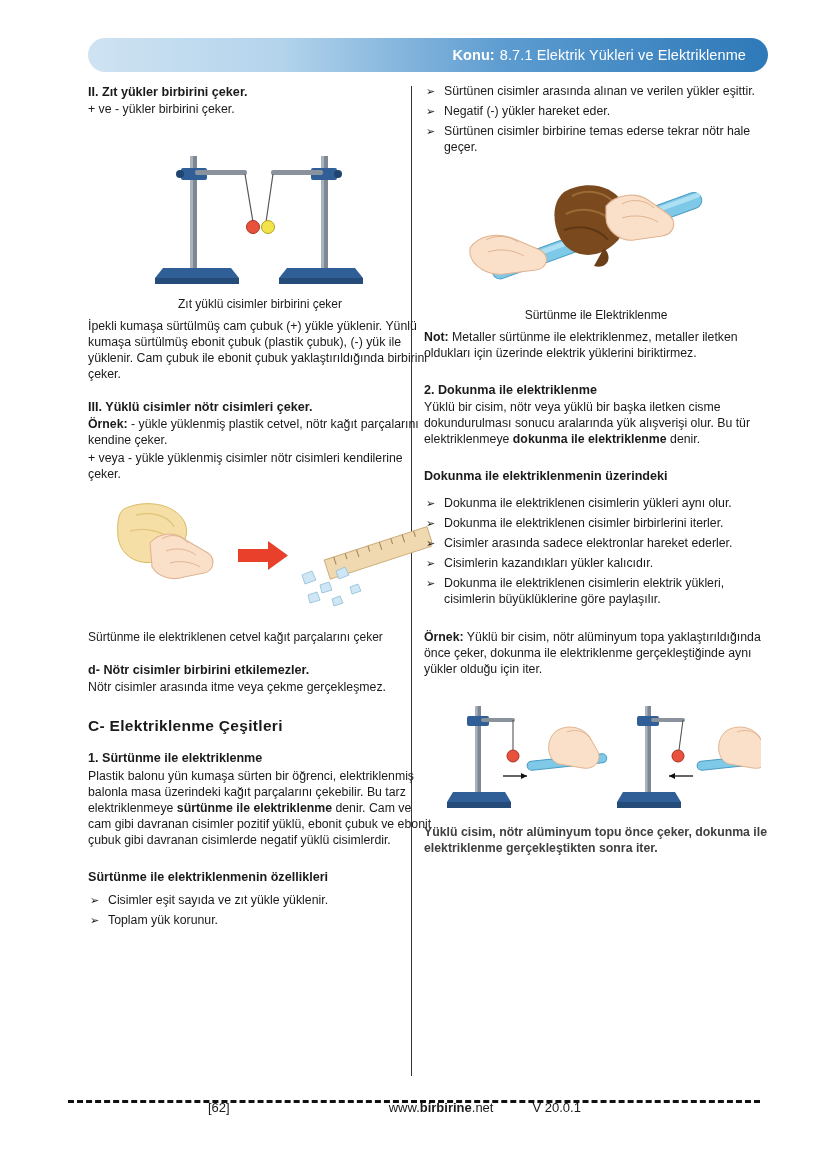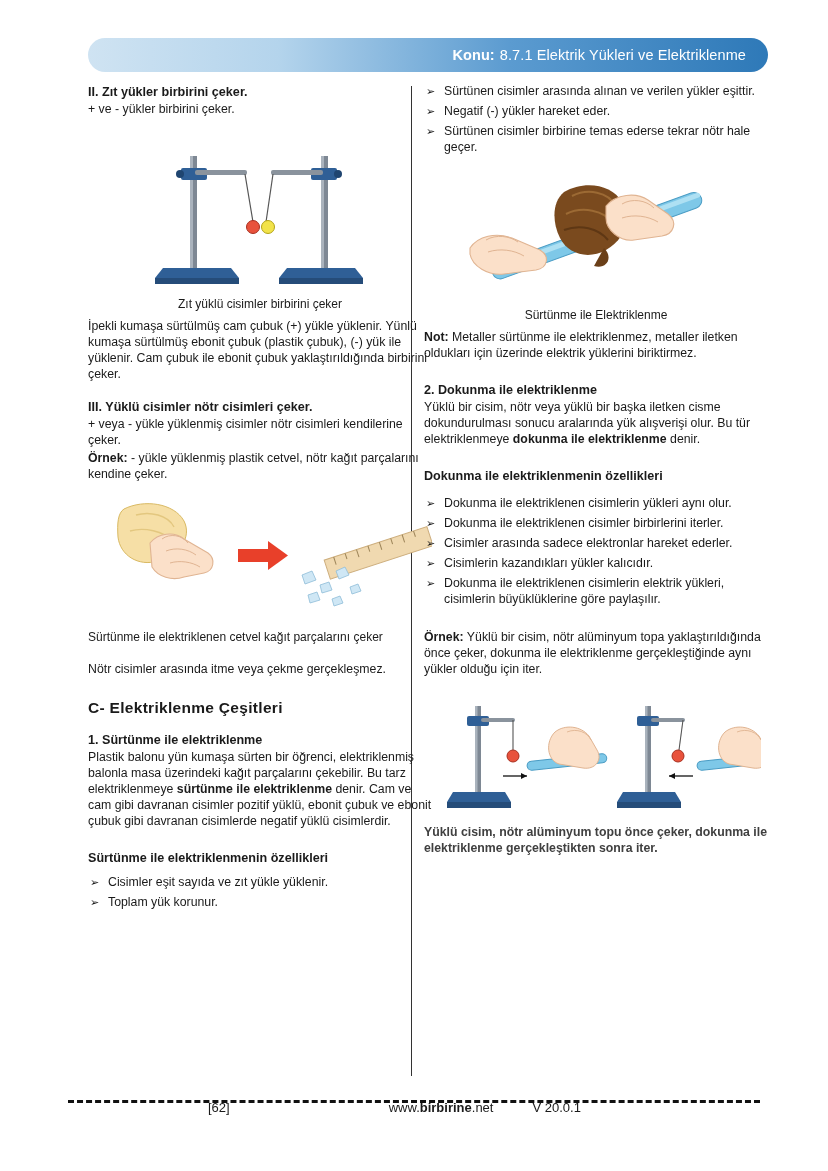--- a/index.html
+++ b/index.html
@@ -190,25 +190,25 @@
         </svg>
       </div>
 
       <div class="caption">Zıt yüklü cisimler birbirini çeker</div>
 
       <p>İpekli kumaşa sürtülmüş cam çubuk (+) yükle yüklenir. Yünlü kumaşa sürtülmüş ebonit çubuk (plastik çubuk), (-) yük ile yüklenir. Cam çubuk ile ebonit çubuk yaklaştırıldığında birbirini çeker.</p>
 
       <div class="sp14"></div>
 
       <h3 class="sub">III. Yüklü cisimler nötr cisimleri çeker.</h3>
-      <p>+ veya - yükle yüklenmiş cisimler nötr cisimleri kendilerine çeker.</p>
       <p>
         <span class="b">Örnek:</span>
         <span>- yükle yüklenmiş plastik cetvel, nötr kağıt parçalarını kendine çeker.</span>
       </p>
+      <p>+ veya - yükle yüklenmiş cisimler nötr cisimleri kendilerine çeker.</p>
 
       <div class="figure" style="margin-top:8px;">
         <svg width="344" height="128" viewBox="0 0 344 128">
 
           <path d="M36 18 C56 8, 86 12, 96 30 C104 46, 92 64, 70 70 C50 76, 32 64, 30 46 C29 32, 30 22, 36 18 Z" fill="#f6dfa6" stroke="#d9b962" stroke-width="1"></path>
           <path d="M48 24 C62 20, 80 24, 86 36" fill="none" stroke="#e3c77f" stroke-width="1.4"></path>
           <path d="M42 40 C56 36, 76 40, 84 50" fill="none" stroke="#e3c77f" stroke-width="1.4"></path>
 
           <path d="M62 52 C70 42, 86 40, 96 48 L120 62 C128 68, 126 80, 116 82 L96 86 C84 90, 70 86, 64 76 Z" fill="#fbe0c9" stroke="#e0b492" stroke-width="1.1"></path>
           <path d="M74 48 C82 42, 94 44, 100 52" fill="none" stroke="#e0b492" stroke-width="1"></path>
@@ -241,20 +241,21 @@
             <path d="M220 104 l9 -3 l3 8 l-10 3 z"></path>
             <path d="M244 108 l8 -3 l3 7 l-9 3 z"></path>
             <path d="M262 96 l8 -3 l3 7 l-9 3 z"></path>
           </g>
         </svg>
       </div>
 
       <div class="caption-left">Sürtünme ile elektriklenen cetvel kağıt parçalarını çeker</div>
 
       <div class="sp10"></div>
+      <h3 class="sub">d- Nötr cisimler birbirini etkilemezler.</h3>
       <p>Nötr cisimler arasında itme veya çekme gerçekleşmez.</p>
 
       <div class="sp18"></div>
       <h2 class="section">C- Elektriklenme Çeşitleri</h2>
 
       <div class="sp6"></div>
       <h3 class="sub">1. Sürtünme ile elektriklenme</h3>
       <p>
         <span>Plastik balonu yün kumaşa sürten bir öğrenci, elektriklenmiş balonla masa üzerindeki kağıt parçalarını çekebilir. Bu tarz elektriklenmeye </span><span class="b">sürtünme ile elektriklenme</span><span> denir. Cam ve cam gibi davranan cisimler pozitif yüklü, ebonit çubuk ve ebonit çubuk gibi davranan cisimlerde negatif yüklü cisimlerdir.</span>
       </p>
@@ -307,21 +308,21 @@
         <span>Metaller sürtünme ile elektriklenmez, metaller iletken oldukları için üzerinde elektrik yüklerini biriktirmez.</span>
       </p>
 
       <div class="sp18"></div>
       <h3 class="sub">2. Dokunma ile elektriklenme</h3>
       <p>
         <span>Yüklü bir cisim, nötr veya yüklü bir başka iletken cisme dokundurulması sonucu aralarında yük alışverişi olur. Bu tür elektriklenmeye </span><span class="b">dokunma ile elektriklenme</span><span> denir.</span>
       </p>
 
       <div class="sp18"></div>
-      <h3 class="sub">Dokunma ile elektriklenmenin özellikleri</h3>
+      <h3 class="sub">Dokunma ile elektriklenmenin üzerindeki</h3>
       <div class="sp10"></div>
       <ul class="arrows">
         <li><span class="bullet">➢</span><span>Dokunma ile elektriklenen cisimlerin yükleri aynı olur.</span></li>
         <li><span class="bullet">➢</span><span>Dokunma ile elektriklenen cisimler birbirlerini iterler.</span></li>
         <li><span class="bullet">➢</span><span>Cisimler arasında sadece elektronlar hareket ederler.</span></li>
         <li><span class="bullet">➢</span><span>Cisimlerin kazandıkları yükler kalıcıdır.</span></li>
         <li><span class="bullet">➢</span><span>Dokunma ile elektriklenen cisimlerin elektrik yükleri, cisimlerin büyüklüklerine göre paylaşılır.</span></li>
       </ul>
 
       <div class="sp18"></div>

